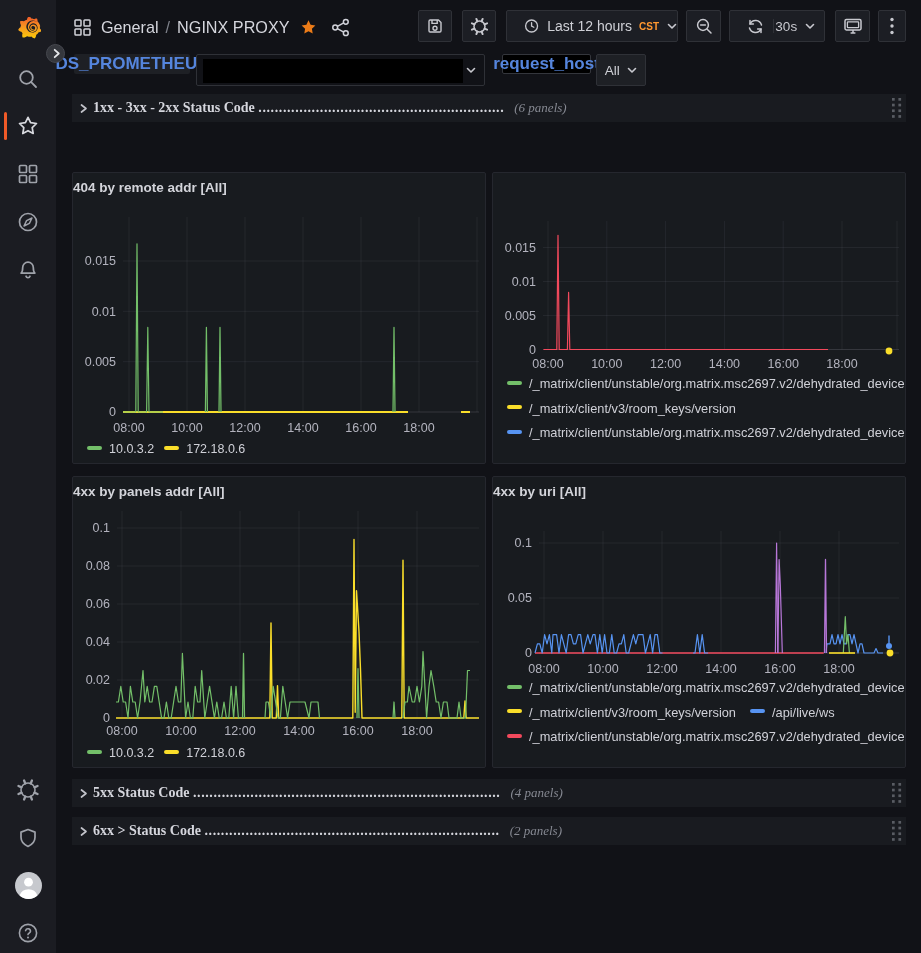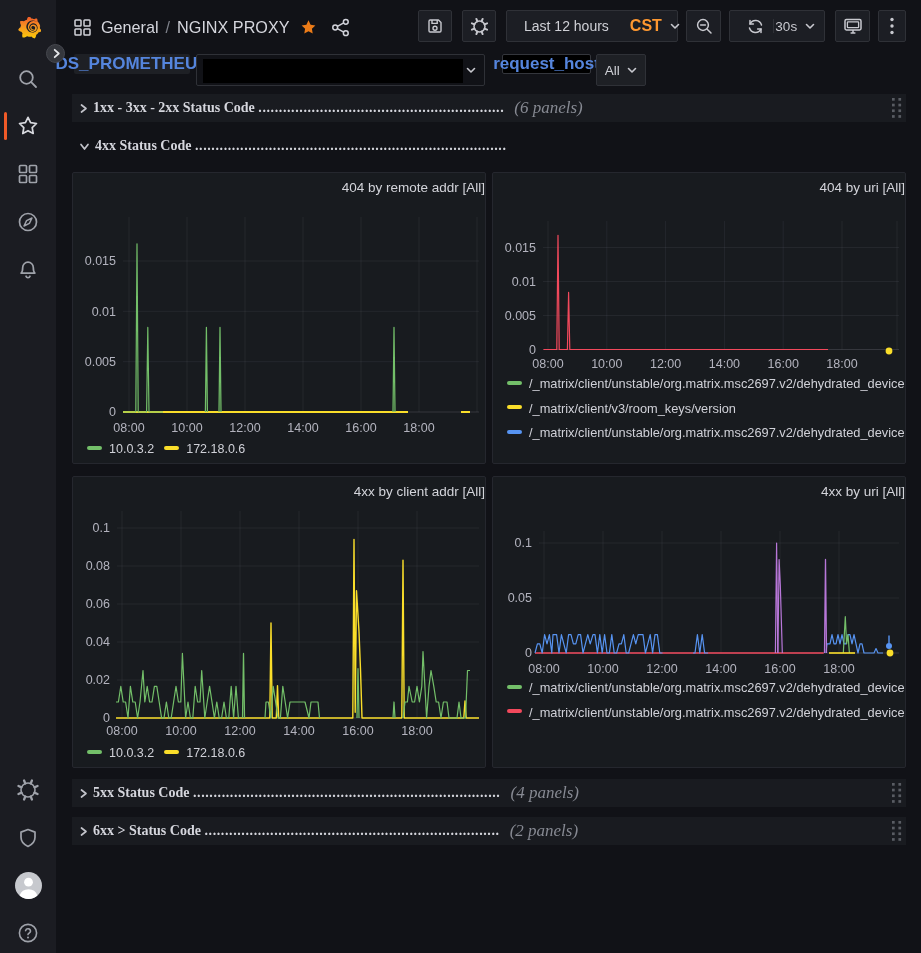--- a/index.html
+++ b/index.html
@@ -13,25 +13,25 @@
 
 #crumbs { position:absolute; left:73px; top:16px; height:22px; display:flex; align-items:center; color:#d5d6dd; font-size:16.2px; }
 .tbbtn { position:absolute; top:10px; height:32px; background:#1c1e24; border:1px solid #2f3137; border-radius:2px; display:flex; align-items:center; justify-content:center; color:#c8c9cf; }
 
 .varlabel { position:absolute; top:54px; height:20px; background:#1e2025; border-radius:2px; display:flex; align-items:center; justify-content:center; color:#5585dd; font-weight:bold; font-size:17px; white-space:nowrap; }
 
 .rowhdr { position:absolute; left:72px; width:834px; height:28px; color:#d5d6dd; font-size:14px; font-weight:bold; display:flex; align-items:center;font-family:Liberation Serif, serif; }
 .rowbg { background:#191b20; }
 .rchev { display:flex; margin:0 5px 0 7px; }
 .rdts { font-weight:bold; letter-spacing:0.6px; }
-.pcount { color:#868992; font-style:italic; font-weight:normal; font-size:17px; margin-left:10px; }
+.pcount { color:#868992; font-style:italic; font-weight:normal; font-size:13px; margin-left:10px; }
 .rdots { position:absolute; right:4px; top:4px; }
 
 .panel { position:absolute; width:414px; height:292px; background:#181b1f; border:1px solid #25272e; border-radius:2px; overflow:hidden; }
-.ptitle { position:absolute; top:7px; left:0; width:100%; text-align:right; color:#d3d4da; font-size:13.5px; font-weight:normal; }
+.ptitle { position:absolute; top:7px; left:0; width:100%; text-align:left; color:#d3d4da; font-size:13.5px; font-weight:bold; }
 .tick { font-family:"Liberation Sans",sans-serif; font-size:12.5px; fill:rgba(212,212,224,0.82); }
 .leg { position:absolute; font-size:12.5px; color:#d0d1d8; }
 .sw { display:inline-block; width:15px; height:4px; border-radius:2px; margin-right:7px; vertical-align:middle; position:relative; top:-1px; }
 .lt { vertical-align:middle; }
 .lgap { display:inline-block; width:10px; }
 .lgap2 { display:inline-block; width:14px; }
 .leg-c { left:14px; bottom:7px; white-space:nowrap; }
 .leg-l { left:14px; top:202px; width:400px; font-size:12.8px; }
 .lrow { white-space:nowrap; overflow:hidden; margin-bottom:8.6px; height:16px; line-height:16px; }
 </style></head>
@@ -162,27 +162,27 @@
         <line x1="7.40" y1="14.58" x2="6.36" y2="17.08" stroke="#c8c9cf" stroke-width="2.0" stroke-linecap="round"></line>
         <line x1="4.42" y1="11.60" x2="1.92" y2="12.64" stroke="#c8c9cf" stroke-width="2.0" stroke-linecap="round"></line>
         <line x1="4.42" y1="7.40" x2="1.92" y2="6.36" stroke="#c8c9cf" stroke-width="2.0" stroke-linecap="round"></line>
         <line x1="7.40" y1="4.42" x2="6.36" y2="1.92" stroke="#c8c9cf" stroke-width="2.0" stroke-linecap="round"></line>
         <line x1="11.60" y1="4.42" x2="12.64" y2="1.92" stroke="#c8c9cf" stroke-width="2.0" stroke-linecap="round"></line>
         <line x1="14.58" y1="7.40" x2="17.08" y2="6.36" stroke="#c8c9cf" stroke-width="2.0" stroke-linecap="round"></line>
         <circle cx="9.5" cy="9.5" r="5.50" stroke="#c8c9cf" stroke-width="1.52" fill="none"></circle>
         <circle cx="9.5" cy="9.5" r="3.00" fill="#1c1e24"></circle>
       </svg>
     </div>
-<div class="tbbtn" style="left:506px;width:172px;justify-content:flex-start;padding-left:9px">
+<div class="tbbtn" style="left:506px;width:172px;justify-content:flex-start;padding-left:17px">
   <svg class="" width="16" height="16" viewBox="0 0 16 16" fill="none">
         <circle cx="8" cy="8" r="6.3" stroke="#c8c9cf" stroke-width="1.4"></circle>
         <path d="M8 4.6V8l2.4 1.3" stroke="#c8c9cf" stroke-width="1.4" stroke-linecap="round"></path>
       </svg>
       <span style="margin-left:8px;font-size:14px;color:#cfd0d6;white-space:nowrap">Last 12 hours</span>
-  <span style="margin-left:21px;font-size:16px;font-weight:bold;color:#ff9830">CST</span>
+  <span style="margin-left:7px;font-size:10px;font-weight:bold;color:#ff9830">CST</span>
   <span style="margin-left:8px;display:flex">
         <svg width="10" height="7" viewBox="0 0 10 7">
           <path d="M1.5 1.5L5 5l3.5-3.5" stroke="#c8c9cf" stroke-width="1.6" fill="none" stroke-linecap="round" stroke-linejoin="round"></path>
         </svg>
       </span>
 </div>
 <div class="tbbtn" style="left:686px;width:35px">
       <svg class="" width="18" height="18" viewBox="0 0 18 18" fill="none">
         <circle cx="8" cy="8" r="5.4" stroke="#c8c9cf" stroke-width="1.5"></circle>
         <line x1="12.2" y1="12.2" x2="16" y2="16" stroke="#c8c9cf" stroke-width="1.5" stroke-linecap="round"></line>
@@ -238,25 +238,20 @@
       </span>1xx - 3xx - 2xx Status Code&nbsp;<span class="rdts">............................................................</span><span class="pcount">(6 panels)</span><span class="rdots"><svg class="" width="10" height="21" viewBox="0 0 10 21" fill="none">
           <rect x="0.0" y="0.0" width="2.7" height="2.7" fill="#595c63"></rect>
           <rect x="6.4" y="0.0" width="2.7" height="2.7" fill="#595c63"></rect>
           <rect x="0.0" y="5.7" width="2.7" height="2.7" fill="#595c63"></rect>
           <rect x="6.4" y="5.7" width="2.7" height="2.7" fill="#595c63"></rect>
           <rect x="0.0" y="11.4" width="2.7" height="2.7" fill="#595c63"></rect>
           <rect x="6.4" y="11.4" width="2.7" height="2.7" fill="#595c63"></rect>
           <rect x="0.0" y="17.1" width="2.7" height="2.7" fill="#595c63"></rect>
           <rect x="6.4" y="17.1" width="2.7" height="2.7" fill="#595c63"></rect>
         </svg></span></div>
-<div class="rowhdr" style="top:132px"><span class="rchev">
-        <svg width="11" height="9" viewBox="0 0 11 9">
-          <path d="M2 2.5L5.5 7 9 2.5" stroke="#c2c3ca" stroke-width="1.7" fill="none" stroke-linecap="round" stroke-linejoin="round"></path>
-        </svg>
-      </span>4xx Status Code&nbsp;<span class="rdts">............................................................................</span></div>
 
 <div class="panel" style="left:72px;top:172px">
   <div class="ptitle">404 by remote addr [All]</div>
   <svg class="abs" style="left:0;top:0" width="414" height="292" viewBox="0 0 414 292">
         <line x1="56" y1="44" x2="56" y2="239" stroke="rgba(204,204,220,0.07)" stroke-width="1"></line>
         <line x1="114" y1="44" x2="114" y2="239" stroke="rgba(204,204,220,0.07)" stroke-width="1"></line>
         <line x1="172" y1="44" x2="172" y2="239" stroke="rgba(204,204,220,0.07)" stroke-width="1"></line>
         <line x1="230" y1="44" x2="230" y2="239" stroke="rgba(204,204,220,0.07)" stroke-width="1"></line>
         <line x1="288" y1="44" x2="288" y2="239" stroke="rgba(204,204,220,0.07)" stroke-width="1"></line>
         <line x1="346" y1="44" x2="346" y2="239" stroke="rgba(204,204,220,0.07)" stroke-width="1"></line>
@@ -278,21 +273,20 @@
         <polyline points="50.0,239.0 335.0,239.0" fill="none" stroke="#FADE2A" stroke-width="1.8" stroke-linejoin="round"></polyline>
         <polyline points="388.0,239.0 397.0,239.0" fill="none" stroke="#FADE2A" stroke-width="2.0" stroke-linejoin="round"></polyline>
         <polyline points="50.0,239.0 62.8,239.0 64.0,70.8 65.2,239.0 73.6,239.0 74.8,154.4 76.0,239.0 90.0,239.0" fill="none" stroke="#73BF69" stroke-width="1.2" stroke-linejoin="round"></polyline>
         <polyline points="132.4,239.0 133.4,154.4 134.4,239.0" fill="none" stroke="#73BF69" stroke-width="1.25" stroke-linejoin="round"></polyline>
         <polyline points="146.0,239.0 147.0,154.4 148.0,239.0" fill="none" stroke="#73BF69" stroke-width="1.25" stroke-linejoin="round"></polyline>
         <polyline points="320.0,239.0 321.0,154.4 322.0,239.0" fill="none" stroke="#73BF69" stroke-width="1.25" stroke-linejoin="round"></polyline>
       </svg>
   <div class="leg leg-c"><span class="sw" style="background:#73BF69"></span><span class="lt">10.0.3.2</span><span class="lgap"></span><span class="sw" style="background:#FADE2A"></span><span class="lt">172.18.0.6</span></div>
 </div>
 <div class="panel" style="left:492px;top:172px">
-  <div class="ptitle">404 by uri [All]</div>
   <svg class="abs" style="left:0;top:0" width="414" height="292" viewBox="0 0 414 292">
         <line x1="55" y1="48" x2="55" y2="176.5" stroke="rgba(204,204,220,0.07)" stroke-width="1"></line>
         <line x1="113.8" y1="48" x2="113.8" y2="176.5" stroke="rgba(204,204,220,0.07)" stroke-width="1"></line>
         <line x1="172.6" y1="48" x2="172.6" y2="176.5" stroke="rgba(204,204,220,0.07)" stroke-width="1"></line>
         <line x1="231.4" y1="48" x2="231.4" y2="176.5" stroke="rgba(204,204,220,0.07)" stroke-width="1"></line>
         <line x1="290.2" y1="48" x2="290.2" y2="176.5" stroke="rgba(204,204,220,0.07)" stroke-width="1"></line>
         <line x1="349" y1="48" x2="349" y2="176.5" stroke="rgba(204,204,220,0.07)" stroke-width="1"></line>
         <line x1="404" y1="48" x2="404" y2="176.5" stroke="rgba(204,204,220,0.07)" stroke-width="1"></line>
         <line x1="50" y1="74.5" x2="406" y2="74.5" stroke="rgba(204,204,220,0.07)" stroke-width="1"></line>
         <line x1="50" y1="108.5" x2="406" y2="108.5" stroke="rgba(204,204,220,0.07)" stroke-width="1"></line>
@@ -311,21 +305,21 @@
         <polyline points="50.5,176.5 63.8,176.5 65.0,62.3 66.2,176.5 74.4,176.5 75.6,119.4 76.8,176.5 335.0,176.5" fill="none" stroke="#F2495C" stroke-width="1.2" stroke-linejoin="round"></polyline>
         <circle cx="396" cy="178" r="3.4" fill="#FADE2A"></circle>
       </svg>
   <div class="leg leg-l">
         <div class="lrow"><span class="sw" style="background:#73BF69"></span><span class="lt">/_matrix/client/unstable/org.matrix.msc2697.v2/dehydrated_device</span></div>
         <div class="lrow"><span class="sw" style="background:#FADE2A"></span><span class="lt">/_matrix/client/v3/room_keys/version</span></div>
         <div class="lrow"><span class="sw" style="background:#5794F2"></span><span class="lt">/_matrix/client/unstable/org.matrix.msc2697.v2/dehydrated_device</span></div>
       </div>
 </div>
 <div class="panel" style="left:72px;top:476px">
-  <div class="ptitle">4xx by client addr [All]</div>
+  <div class="ptitle">4xx by panels addr [All]</div>
   <svg class="abs" style="left:0;top:0" width="414" height="292" viewBox="0 0 414 292">
         <line x1="49" y1="34" x2="49" y2="241" stroke="rgba(204,204,220,0.07)" stroke-width="1"></line>
         <line x1="108" y1="34" x2="108" y2="241" stroke="rgba(204,204,220,0.07)" stroke-width="1"></line>
         <line x1="167" y1="34" x2="167" y2="241" stroke="rgba(204,204,220,0.07)" stroke-width="1"></line>
         <line x1="226" y1="34" x2="226" y2="241" stroke="rgba(204,204,220,0.07)" stroke-width="1"></line>
         <line x1="285" y1="34" x2="285" y2="241" stroke="rgba(204,204,220,0.07)" stroke-width="1"></line>
         <line x1="344" y1="34" x2="344" y2="241" stroke="rgba(204,204,220,0.07)" stroke-width="1"></line>
         <line x1="44" y1="51.0" x2="406" y2="51.0" stroke="rgba(204,204,220,0.07)" stroke-width="1"></line>
         <line x1="44" y1="89.0" x2="406" y2="89.0" stroke="rgba(204,204,220,0.07)" stroke-width="1"></line>
         <line x1="44" y1="127.0" x2="406" y2="127.0" stroke="rgba(204,204,220,0.07)" stroke-width="1"></line>
@@ -383,20 +377,21 @@
         <circle cx="396" cy="169" r="3" fill="#5794F2"></circle>
         <polyline points="282.4,176.0 283.6,66.0 284.8,176.0" fill="none" stroke="#B877D9" stroke-width="1.2" stroke-linejoin="round"></polyline>
         <polyline points="284.9,176.0 286.1,82.5 287.3,107.8 289.3,176.0" fill="none" stroke="#B877D9" stroke-width="1.2" stroke-linejoin="round"></polyline>
         <polyline points="331.5,176.0 332.5,82.5 333.5,176.0" fill="none" stroke="#B877D9" stroke-width="1.3" stroke-linejoin="round"></polyline>
         <polyline points="350.3,176.0 352.3,139.7 353.6,166.8 355.0,157.6 356.4,176.0" fill="none" stroke="#73BF69" stroke-width="1.2" stroke-linejoin="round"></polyline>
         <polyline points="336.0,176.0 362.0,176.0" fill="none" stroke="#FADE2A" stroke-width="1.6" stroke-linejoin="round"></polyline>
         <circle cx="397" cy="176" r="3.4" fill="#FADE2A"></circle>
       </svg>
   <div class="leg leg-l">
         <div class="lrow"><span class="sw" style="background:#73BF69"></span><span class="lt">/_matrix/client/unstable/org.matrix.msc2697.v2/dehydrated_device</span></div>
+        <div class="lrow"><span class="sw" style="background:#FADE2A"></span><span class="lt">/_matrix/client/v3/room_keys/version</span><span class="lgap2"></span><span class="sw" style="background:#5794F2"></span><span class="lt">/api/live/ws</span></div>
         <div class="lrow"><span class="sw" style="background:#F2495C"></span><span class="lt">/_matrix/client/unstable/org.matrix.msc2697.v2/dehydrated_device</span></div>
       </div>
 </div>
 
 <div class="rowhdr rowbg" style="top:779px"><span class="rchev">
         <svg width="9" height="11" viewBox="0 0 9 11">
           <path d="M2.5 2L7 5.5 2.5 9" stroke="#c2c3ca" stroke-width="1.7" fill="none" stroke-linecap="round" stroke-linejoin="round"></path>
         </svg>
       </span>5xx Status Code&nbsp;<span class="rdts">...........................................................................</span><span class="pcount">(4 panels)</span><span class="rdots"><svg class="" width="10" height="21" viewBox="0 0 10 21" fill="none">
           <rect x="0.0" y="0.0" width="2.7" height="2.7" fill="#595c63"></rect>

